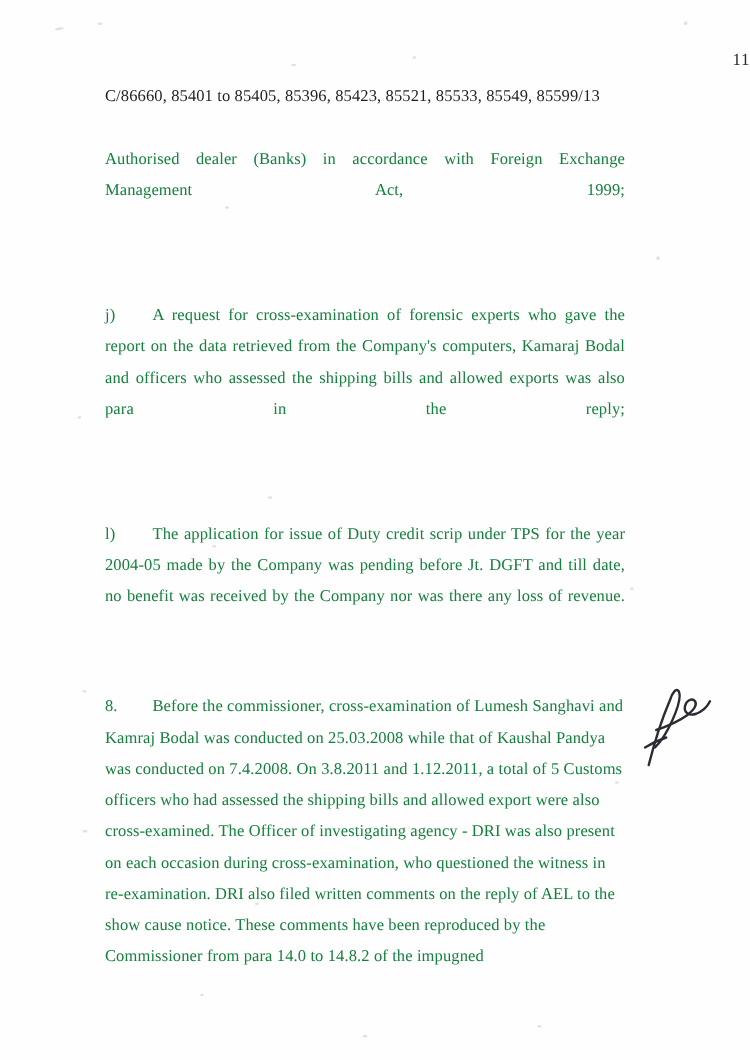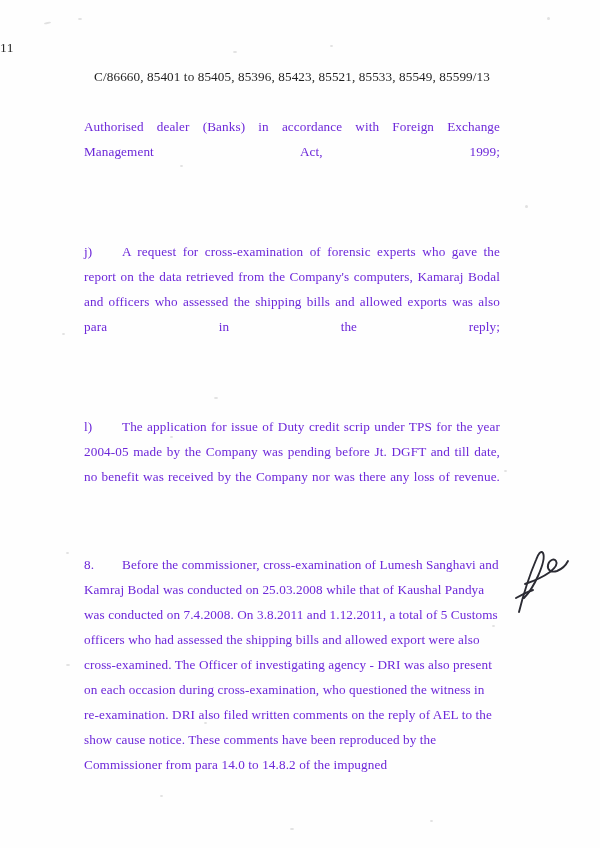--- a/index.html
+++ b/index.html
@@ -30,21 +30,21 @@
     background: #c9c9c9;
     border-radius: 50%;
     opacity: .55;
   }
 
   .page-number {
     position: absolute;
     top: 40px;
     left: 0;
     width: 600px;
-    text-align: left;
+    text-align: right;
     font-size: 13.5px;
     letter-spacing: .5px;
     color: #2a2a2a;
   }
 
   .content {
     position: absolute;
     left: 84px;
     top: 64px;
     width: 416px;
@@ -53,31 +53,30 @@
   .docline {
     font-size: 13.2px;
     line-height: 25px;
     letter-spacing: .1px;
     color: #1f1f1f;
     white-space: nowrap;
   }
 
   .header-ref {
     margin-bottom: 25px;
-    text-align: center;
   }
 
   p.para {
     margin: 0;
     font-size: 13.2px;
     line-height: 25px;
     text-align: justify;
     text-justify: inter-word;
     letter-spacing: .1px;
-    color: #6d28d9;
+    color: #15803d;
   }
   p.para:last-child { text-align: left; }
 
   .spacer-sm { height: 25px; }
   .spacer-lg { height: 38px; }
 
   .indent-label {
     display: inline-block;
     min-width: 38px;
   }

